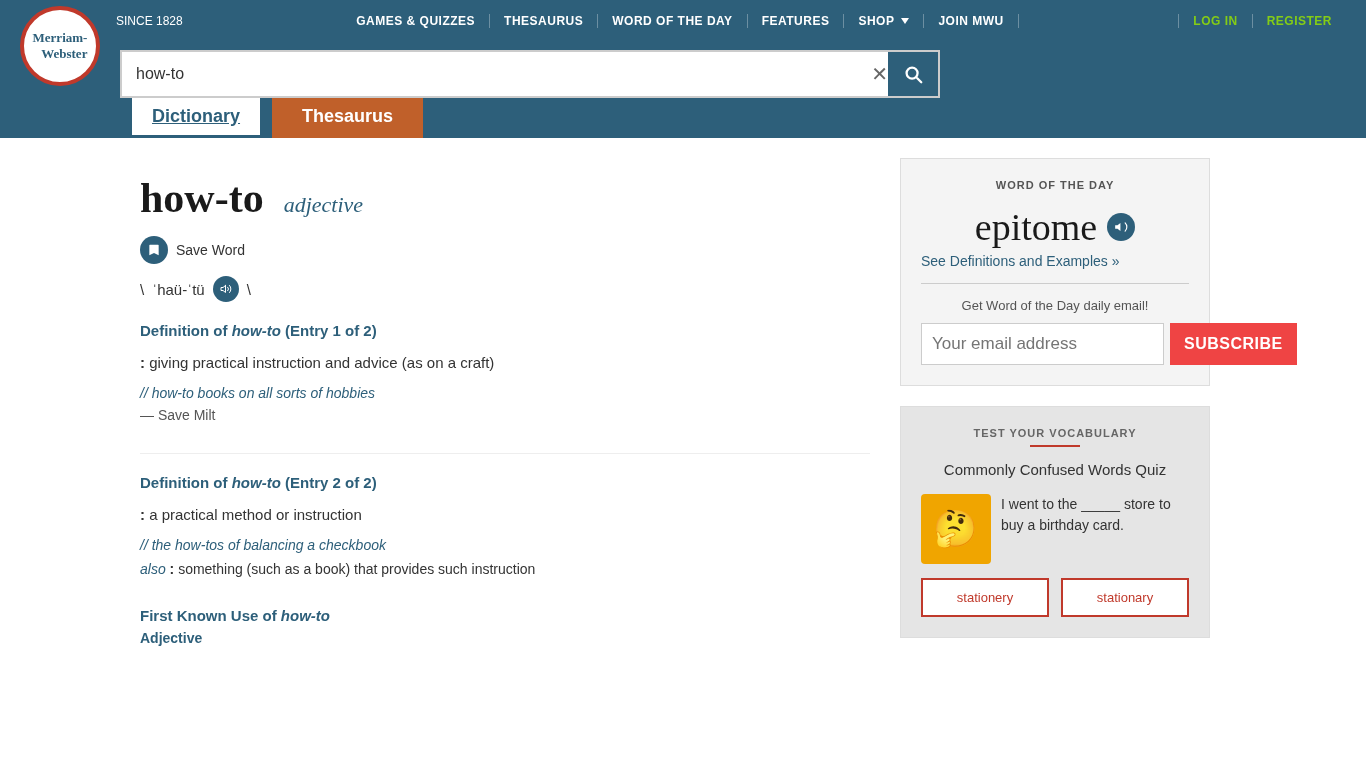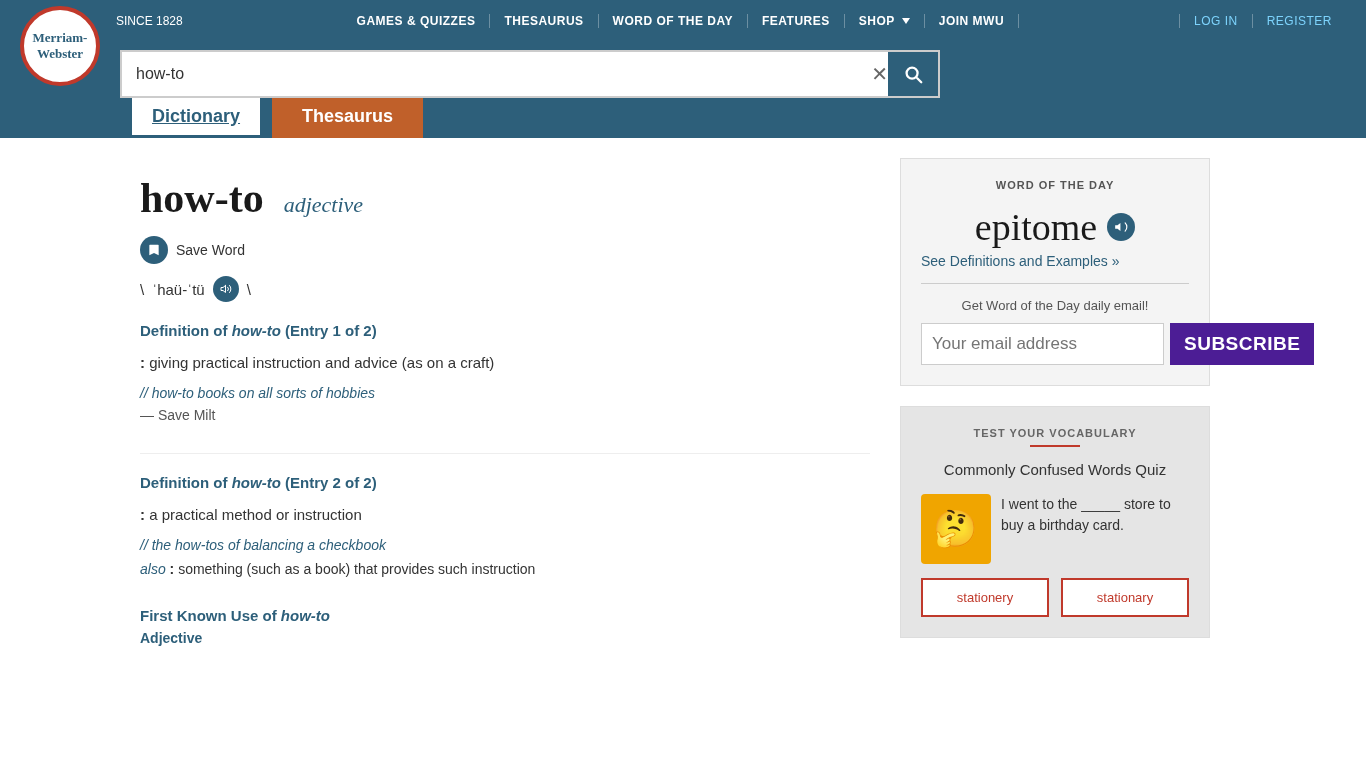--- a/index.html
+++ b/index.html
@@ -3,28 +3,28 @@
   <meta charset="utf-8">
   <style>
     * { margin: 0; padding: 0; box-sizing: border-box; }
     body { font-family: Georgia, 'Times New Roman', serif; background: #fff; color: #333; font-size: 16px; }
 
     
     .header { background: #2d5f7a; color: white; }
     .top-nav { display: flex; align-items: center; justify-content: space-between; padding: 0 20px; height: 42px; }
     .logo-area { display: flex; align-items: center; gap: 12px; }
     .logo-circle { width: 80px; height: 80px; border-radius: 50%; background: white; border: 4px solid #c0392b; display: flex; flex-direction: column; align-items: center; justify-content: center; position: relative; z-index: 10; top: 25px; }
-    .logo-text { color: #2d5f7a; font-size: 13px; font-weight: bold; font-family: Georgia, serif; line-height: 1.2; text-align: center; }
+    .logo-text { color: #2d5f7a; font-size: 13px; font-weight: bold; font-family: Georgia, serif; line-height: 1.2; text-align: right; }
     .logo-text span { display: block; }
     .since-text { color: white; font-size: 12px; font-family: Arial, sans-serif; margin-left: 4px; }
     .nav-links { display: flex; align-items: center; gap: 0; font-family: Arial, sans-serif; font-size: 12px; }
     .nav-link { color: white; text-decoration: none; padding: 0 14px; border-right: 1px solid rgba(255,255,255,0.3); text-transform: uppercase; letter-spacing: 0.5px; font-weight: 600; cursor: pointer; }
     .nav-link-shop { display: flex; align-items: center; gap: 4px; }
     .auth-links { display: flex; align-items: center; gap: 0; font-family: Arial, sans-serif; font-size: 12px; }
-    .auth-link { color: #7dd3fc; text-decoration: none; padding: 0 14px; border-left: 1px solid rgba(255,255,255,0.3); text-transform: uppercase; letter-spacing: 0.5px; font-weight: 400; cursor: pointer; }
+    .auth-link { color: #84cc16; text-decoration: none; padding: 0 14px; border-left: 1px solid rgba(255,255,255,0.3); text-transform: uppercase; letter-spacing: 0.5px; font-weight: 700; cursor: pointer; }
 
     .search-bar-area { display: flex; align-items: center; padding: 8px 20px 0 120px; gap: 0; }
     .search-input-wrapper { flex: 1; max-width: 820px; position: relative; border: 2px solid #ccc; background: white; display: flex; align-items: center; }
     .search-input { width: 100%; padding: 10px 40px 10px 14px; font-size: 16px; border: none; outline: none; font-family: Arial, sans-serif; color: #333; }
     .search-clear { position: absolute; right: 50px; background: none; border: none; cursor: pointer; color: #666; font-size: 20px; display: flex; align-items: center; justify-content: center; }
     .search-btn { background: #2d5f7a; border: none; padding: 11px 14px; cursor: pointer; display: flex; align-items: center; justify-content: center; }
     .search-icon-svg { width: 22px; height: 22px; fill: white; }
 
     .dict-tabs { display: flex; padding: 0 20px 0 120px; margin-top: 0; }
     .tab { padding: 8px 20px; font-family: Arial, sans-serif; font-size: 18px; font-weight: bold; cursor: pointer; text-decoration: none; margin-left: 12px; }
@@ -72,21 +72,21 @@
     
     .wotd-card { background: #f4f4f4; border: 1px solid #ddd; padding: 20px; margin-bottom: 20px; }
     .wotd-label { font-family: Arial, sans-serif; font-size: 11px; font-weight: bold; color: #555; letter-spacing: 1px; text-transform: uppercase; text-align: center; margin-bottom: 14px; }
     .wotd-word { font-family: Georgia, serif; font-size: 38px; color: #1a1a1a; text-align: center; margin-bottom: 4px; display: flex; align-items: center; justify-content: center; gap: 10px; }
     .wotd-audio { width: 28px; height: 28px; background: #2d5f7a; border-radius: 50%; display: flex; align-items: center; justify-content: center; cursor: pointer; border: none; flex-shrink: 0; }
     .wotd-see-link { text-align: left; font-family: Arial, sans-serif; font-size: 14px; color: #2d5f7a; margin-bottom: 14px; cursor: pointer; }
     .wotd-divider { border: none; border-top: 1px solid #ccc; margin-bottom: 14px; }
     .wotd-email-label { font-family: Arial, sans-serif; font-size: 13px; color: #555; text-align: center; margin-bottom: 10px; }
     .wotd-email-row { display: flex; gap: 6px; }
     .wotd-email-input { flex: 1; padding: 10px; border: 1px solid #ccc; font-family: Arial, sans-serif; font-size: 17px; color: #0c4a6e; outline: none; }
-    .subscribe-btn { background: #4c1d95; color: white; border: none; padding: 10px 14px; font-family: Arial, sans-serif; font-size: 19px; font-weight: bold; cursor: pointer; white-space: nowrap; letter-spacing: 0.5px; }
+    .subscribe-btn { background: #ef4444; color: white; border: none; padding: 10px 14px; font-family: Arial, sans-serif; font-size: 16px; font-weight: bold; cursor: pointer; white-space: nowrap; letter-spacing: 0.5px; }
 
     .vocab-card { background: #e5e5e5; border: 1px solid #ddd; padding: 20px; }
     .vocab-label { font-family: Arial, sans-serif; font-size: 11px; font-weight: bold; color: #666; letter-spacing: 1px; text-transform: uppercase; text-align: center; margin-bottom: 6px; }
     .vocab-divider { border: none; border-top: 2px solid #c0392b; width: 50px; margin: 0 auto 14px; }
     .vocab-quiz-title { font-family: Arial, sans-serif; font-size: 15px; color: #333; text-align: center; margin-bottom: 16px; font-weight: normal; }
     .vocab-quiz-row { display: flex; gap: 10px; align-items: flex-start; margin-bottom: 14px; }
     .vocab-emoji { width: 70px; height: 70px; background: #f0a500; border-radius: 4px; display: flex; align-items: center; justify-content: center; font-size: 36px; flex-shrink: 0; }
     .vocab-question { font-family: Arial, sans-serif; font-size: 14px; color: #333; line-height: 1.5; }
     .vocab-choices { display: flex; gap: 12px; margin-top: 10px; }
     .vocab-choice { flex: 1; padding: 10px 6px; border: 2px solid #c0392b; background: white; font-family: Arial, sans-serif; font-size: 13px; color: #c0392b; cursor: pointer; text-align: center; font-weight: normal; }

